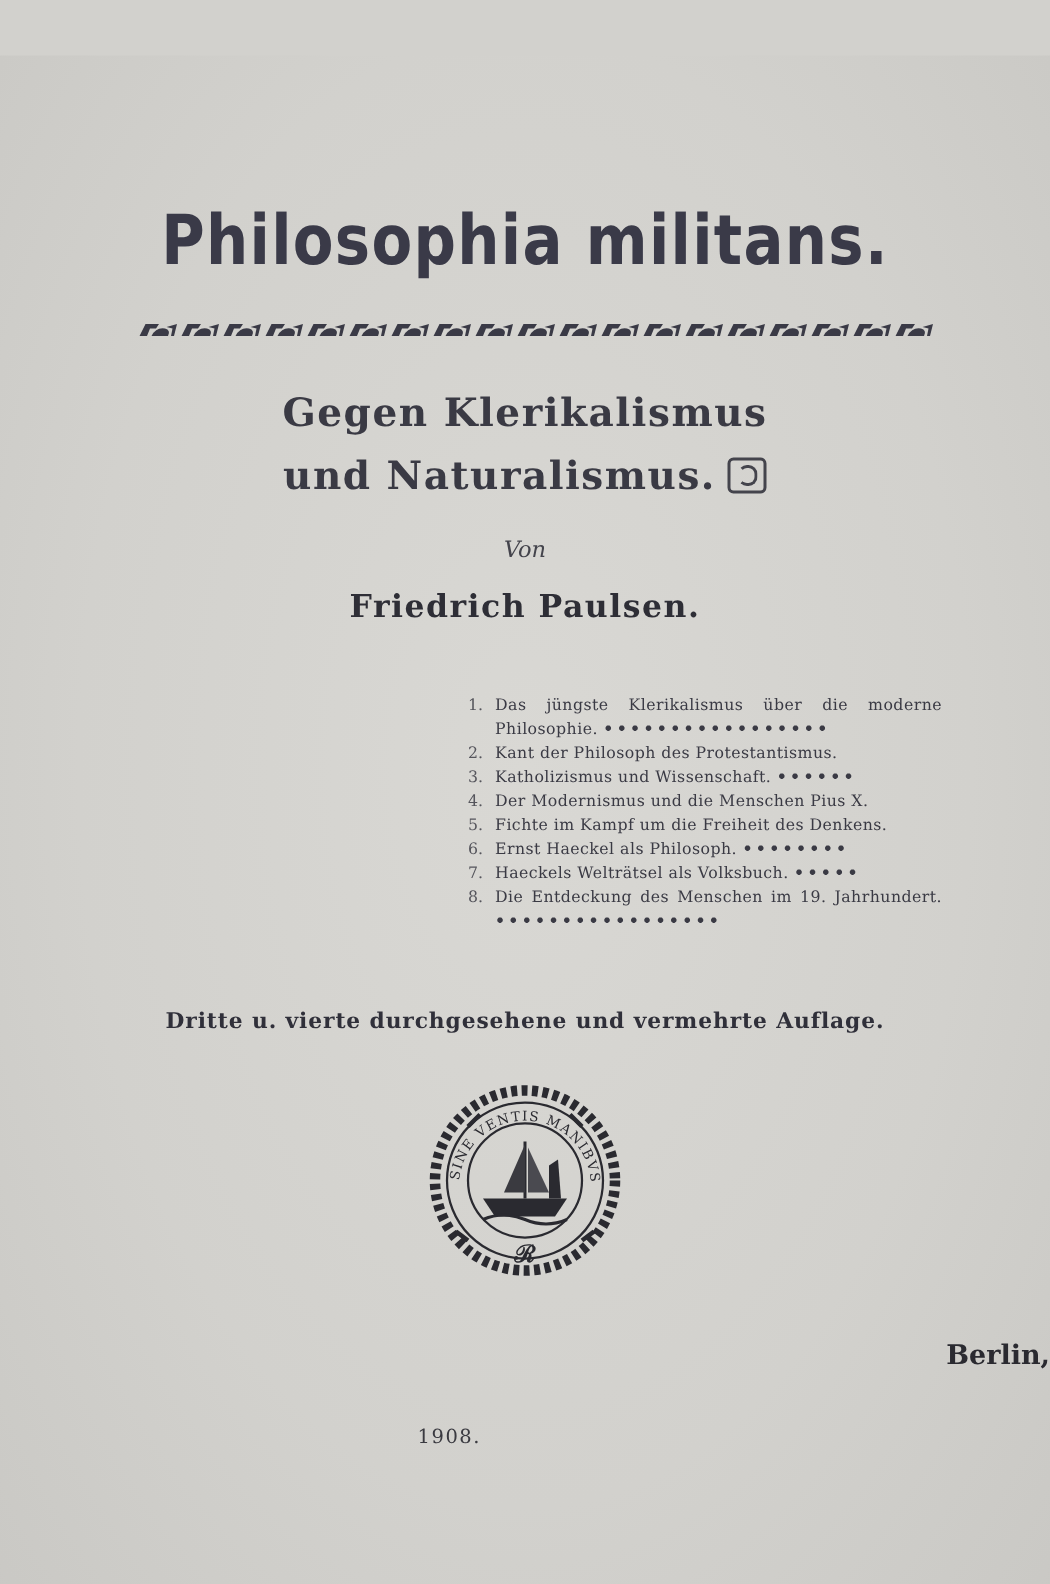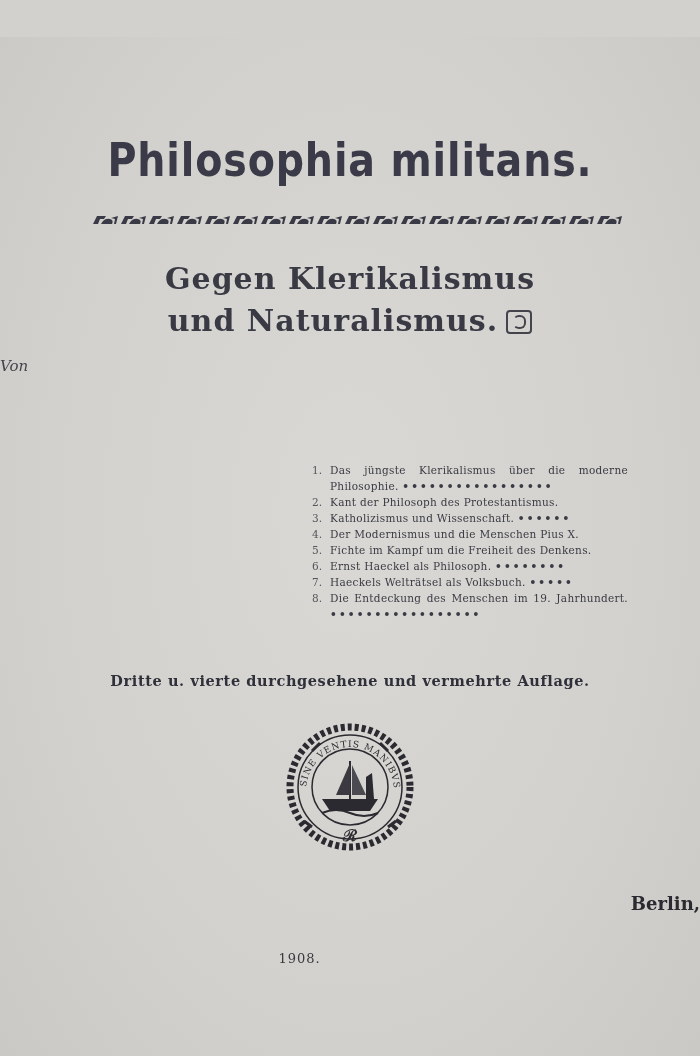--- a/index.html
+++ b/index.html
@@ -19,35 +19,35 @@
     position: absolute; left: 0; width: 700px; top: 96px; text-align: center;
     font-family: "DejaVu Sans", sans-serif; font-weight: bold;
     font-size: 46px; letter-spacing: 1px; color: #3a3a48;
     transform: scaleX(0.86); transform-origin: 50% 50%;
   }
   .ornament {
     position: absolute; left: 92px; top: 177px; width: 532px; height: 12px;
   }
   .subtitle {
     position: absolute; left: 0; width: 700px; text-align: center;
-    font-family: "DejaVu Serif", serif; font-weight: bold; font-size: 30px;
+    font-family: "DejaVu Serif", serif; font-weight: bold; font-size: 26px;
     color: #3a3a44; letter-spacing: 1px;
   }
   .sub1 { top: 224px; }
   .sub2 { top: 266px; }
   .sub2 .box {
     display: inline-block; width: 22px; height: 20px; border: 2px solid #44444c;
     border-radius: 4px; vertical-align: -3px; margin-left: 8px; position: relative;
   }
   .sub2 .box::after {
     content: ""; position: absolute; left: 5px; top: 3px; width: 9px; height: 10px;
     border: 2px solid #44444c; border-radius: 6px; border-left-color: transparent;
   }
   .von {
-    position: absolute; left: 0; width: 700px; top: 320px; 
+    position: absolute; left: 0; width: 700px; top: 320px; text-align: center;
     font-size: 15px; font-style: italic; color: #44444c;
   }
   .author {
     position: absolute; left: 0; width: 700px; top: 354px; text-align: center;
     font-size: 21px; font-weight: bold; color: #2e2e36; letter-spacing: 1px;
   }
   .contents {
     position: absolute; left: 312px; top: 425px; width: 316px;
     font-family: "DejaVu Serif", serif; font-size: 10.5px; color: #3a3a44;
     line-height: 16px;
@@ -91,20 +91,21 @@
         <path d="M19 4 L26 2 L24 10 L22 10 L23 5 Z" fill="#3a3a46"></path>
       </pattern>
     </defs>
     <rect x="0" y="0" width="532" height="12" fill="url(#orn)"></rect>
   </svg>
 
   <div class="subtitle sub1">Gegen Klerikalismus</div>
   <div class="subtitle sub2"><span>und Naturalismus.</span><span class="box"></span></div>
 
   <div class="von">Von</div>
+  <div class="author">Friedrich Paulsen.</div>
 
   <div class="contents">
     <div class="entry">
         <span class="num">1.</span>
         <span class="txt"><span>Das jüngste Klerikalismus über die moderne Philosophie.</span> <span class="dots">•••••••••••••••••</span></span>
       </div>
     <div class="entry">
         <span class="num">2.</span>
         <span class="txt"><span>Kant der Philosoph des Protestantismus.</span></span>
       </div>

